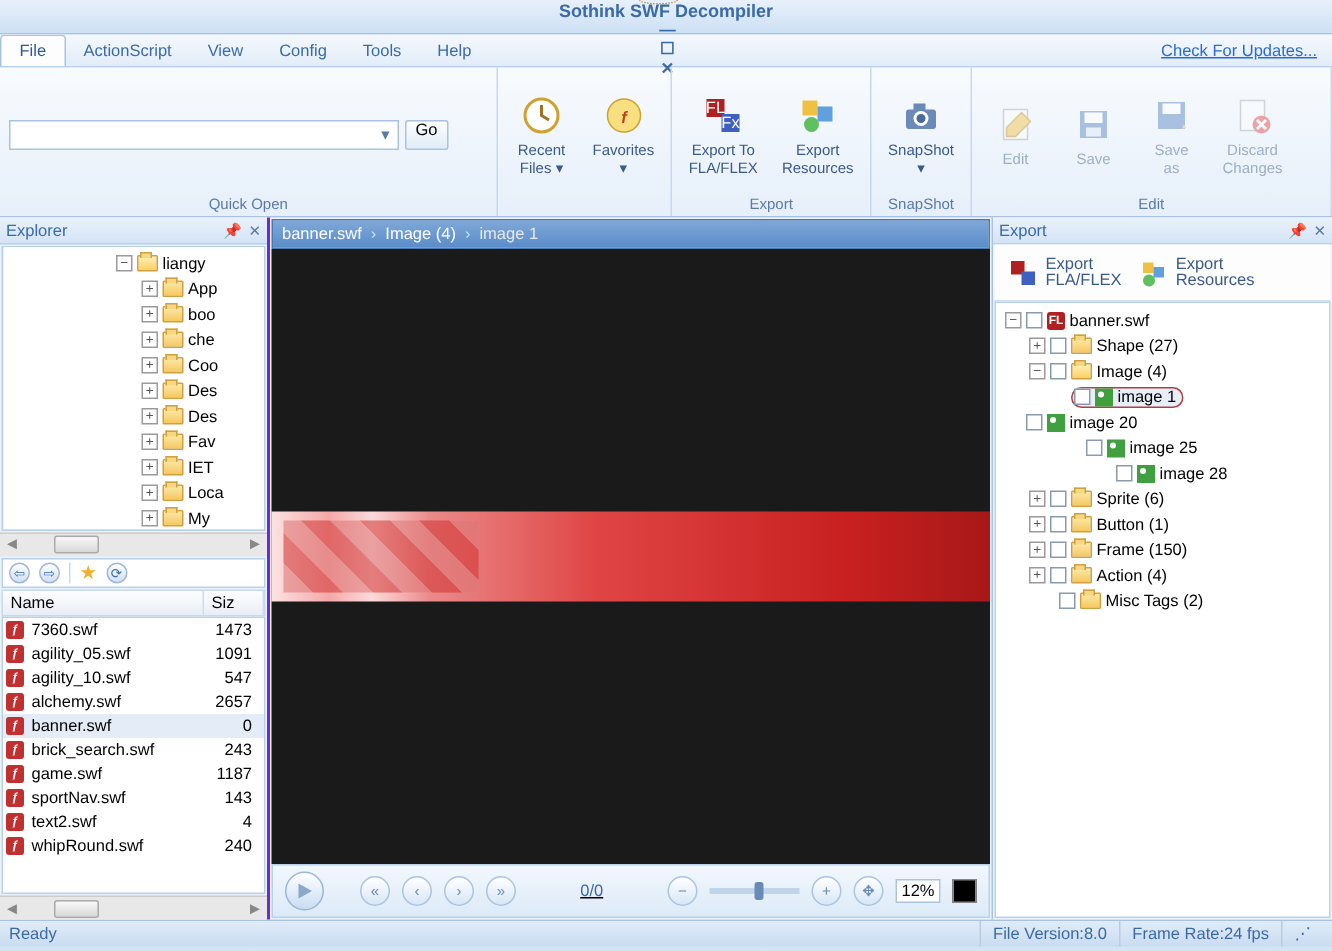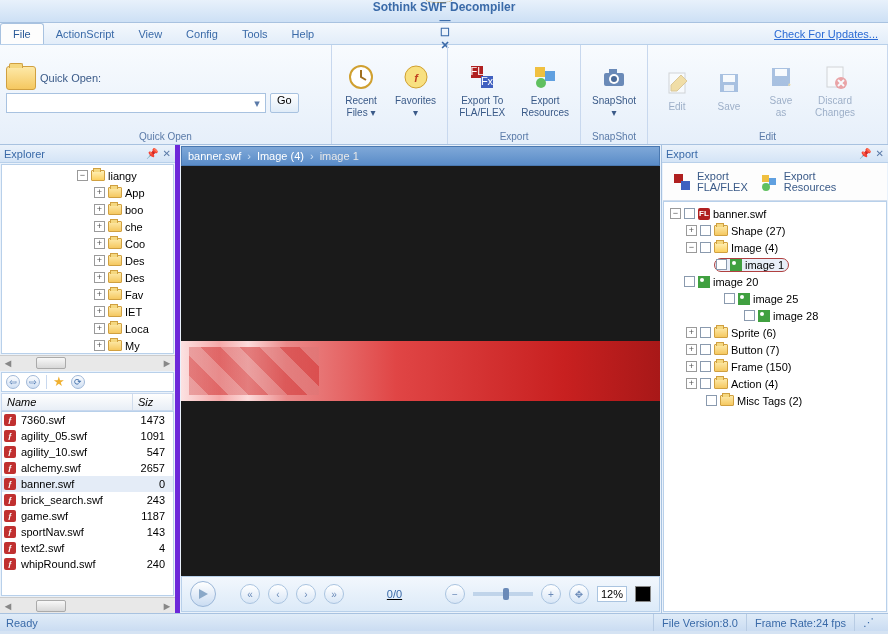--- a/index.html
+++ b/index.html
@@ -32,42 +32,42 @@
 .rbtn .ico { width: 32px; height: 32px; display:flex; align-items:center; justify-content:center; }
 .rbtn .lbl { color:#3a5a88; text-align:center; line-height:12px; font-size:10px; }
 .rbtn.disabled { opacity: 0.45; cursor:default; }
 
 .maincols { display:flex; height: 468px; }
 .panel { background:#eaf2fb; display:flex; flex-direction:column; }
 .panel-hdr { height: 18px; background: linear-gradient(#eaf2fb,#d4e4f6); display:flex; align-items:center; padding: 0 4px; color:#3a6aa8; font-size:11px; border-bottom:1px solid #b8d0ea; }
 .panel-hdr .sp { margin-left:auto; display:flex; gap:4px; }
 .pin { color:#5a7aa8; cursor:pointer; font-size:10px; }
 
-.explorer { width: 180px; border-right: 5px solid #6d28d9; }
+.explorer { width: 180px; border-right: 2px solid #6d28d9; }
 .tree-area { background:#fff; flex:1; overflow:auto; padding: 2px 0; border:1px solid #b8d0ea; margin:1px; position:relative; }
 .tree-item { display:flex; align-items:center; height: 17px; padding-left: 4px; white-space:nowrap; }
 .expander { width:11px; height:11px; border:1px solid #9a9a9a; display:inline-flex; align-items:center; justify-content:center; font-size:9px; line-height:1; margin-right:3px; color:#555; background:#fff; cursor:pointer; }
 .folder-s { width:14px; height:11px; background: linear-gradient(#fde9a8,#f5c860); border:1px solid #d0a040; border-radius:1px; margin-right:3px; position:relative; display:inline-block; }
 .folder-s.open { background: linear-gradient(#fff0b8,#fcd060); }
 .folder-s::before { content:""; position:absolute; top:-3px; left:1px; width:6px; height:3px; background:#f5d880; border:1px solid #d0a040; border-bottom:none; }
 .flash-ico { width:12px; height:12px; background:#c03030; border-radius:2px; display:inline-flex; align-items:center; justify-content:center; color:#fff; font-size:8px; font-weight:bold; margin-right:3px; }
 .img-ico { width:12px; height:12px; background:#40a040; display:inline-block; margin-right:3px; position:relative; }
 .img-ico::after { content:""; position:absolute; top:2px; left:2px; width:4px; height:4px; background:#fff; border-radius:50%; }
 
 .hsb { height:16px; background:#e8e8e8; border-top:1px solid #ccc; display:flex; align-items:center; }
 .hsb .thumb { width:30px; height:12px; background:linear-gradient(#f8f8f8,#d8d8d8); border:1px solid #aaa; border-radius:2px; margin-left:20px; }
 .hsb .arr { width:16px; text-align:center; color:#888; }
 
 .navbar { height:20px; background:#fff; border:1px solid #b8d0ea; margin:1px; display:flex; align-items:center; gap:6px; padding: 0 4px; }
 .nav-arr { width:14px; height:14px; border-radius:50%; background:linear-gradient(#fefefe,#d0e0f4); border:1px solid #a0b8d8; display:flex; align-items:center; justify-content:center; color:#3a6aa8; font-size:9px; cursor:pointer; }
 .star { color:#f0b030; font-size:13px; cursor:pointer; }
 .divider-v { width:1px; height:14px; background:#c8d8ee; }
 
 .filelist-hdr { height:18px; background:linear-gradient(#fefefe,#e8eef6); border:1px solid #c8d8ee; display:flex; margin: 0 1px; }
-.filelist-hdr div { padding: 2px 5px; border-right:1px solid #d0dcec;font-style:italic; }
+.filelist-hdr div { padding: 2px 5px; border-right:1px solid #d0dcec; }
 .filelist { background:#fff; flex:1; overflow:auto; border:1px solid #b8d0ea; margin: 0 1px 1px 1px; }
 .frow { display:flex; height:16px; align-items:center; padding: 0 2px; }
 .frow.sel { background:#e4ecf7; }
 .frow .fname { flex:1; display:flex; align-items:center; gap:2px; }
 .frow .fsize { width:40px; text-align:right; padding-right:6px; }
 
 .center { flex:1; display:flex; flex-direction:column; border-right: 1px solid #a8c2e0; }
 .breadcrumb { height:20px; background: linear-gradient(#7fa8d8,#5a8cc8); display:flex; align-items:center; padding: 0 6px; gap:6px; color:#fff; margin:1px 1px 0 1px; border:1px solid #4a78b0; }
 .bc-sep { color:#cde0f5; }
 .bc-item { color:#fff; cursor:pointer; }
@@ -122,24 +122,20 @@
   <div class="tab">Tools</div>
   <div class="tab">Help</div>
   <div class="updates">Check For Updates...</div>
 </div>
 
 <div class="ribbon">
   <div class="rgroup" style="width:332px">
     <div class="rgroup-body">
       <div class="quickopen-box">
         <div class="quickopen-row">
-          <span class="folder-big"></span>
-          <span style="color:#3a5a88">Quick Open:</span>
-        </div>
-        <div class="quickopen-row">
           <div class="combo">
               <span class="arrow">▾</span>
             </div>
           <div class="go-btn">Go</div>
         </div>
       </div>
     </div>
     <div class="rgroup-label">Quick Open</div>
   </div>
   <div class="rgroup">
@@ -533,21 +529,21 @@
         <div class="et-item" style="padding-left:22px">
           <span class="expander">+</span>
           <span class="chk"></span>
           <span class="folder-s"></span>
           <span>Sprite (6)</span>
         </div>
         <div class="et-item" style="padding-left:22px">
           <span class="expander">+</span>
           <span class="chk"></span>
           <span class="folder-s"></span>
-          <span>Button (7)</span>
+          <span>Button (1)</span>
         </div>
         <div class="et-item" style="padding-left:22px">
           <span class="expander">+</span>
           <span class="chk"></span>
           <span class="folder-s"></span>
           <span>Frame (150)</span>
         </div>
         <div class="et-item" style="padding-left:22px">
           <span class="expander">+</span>
           <span class="chk"></span>

